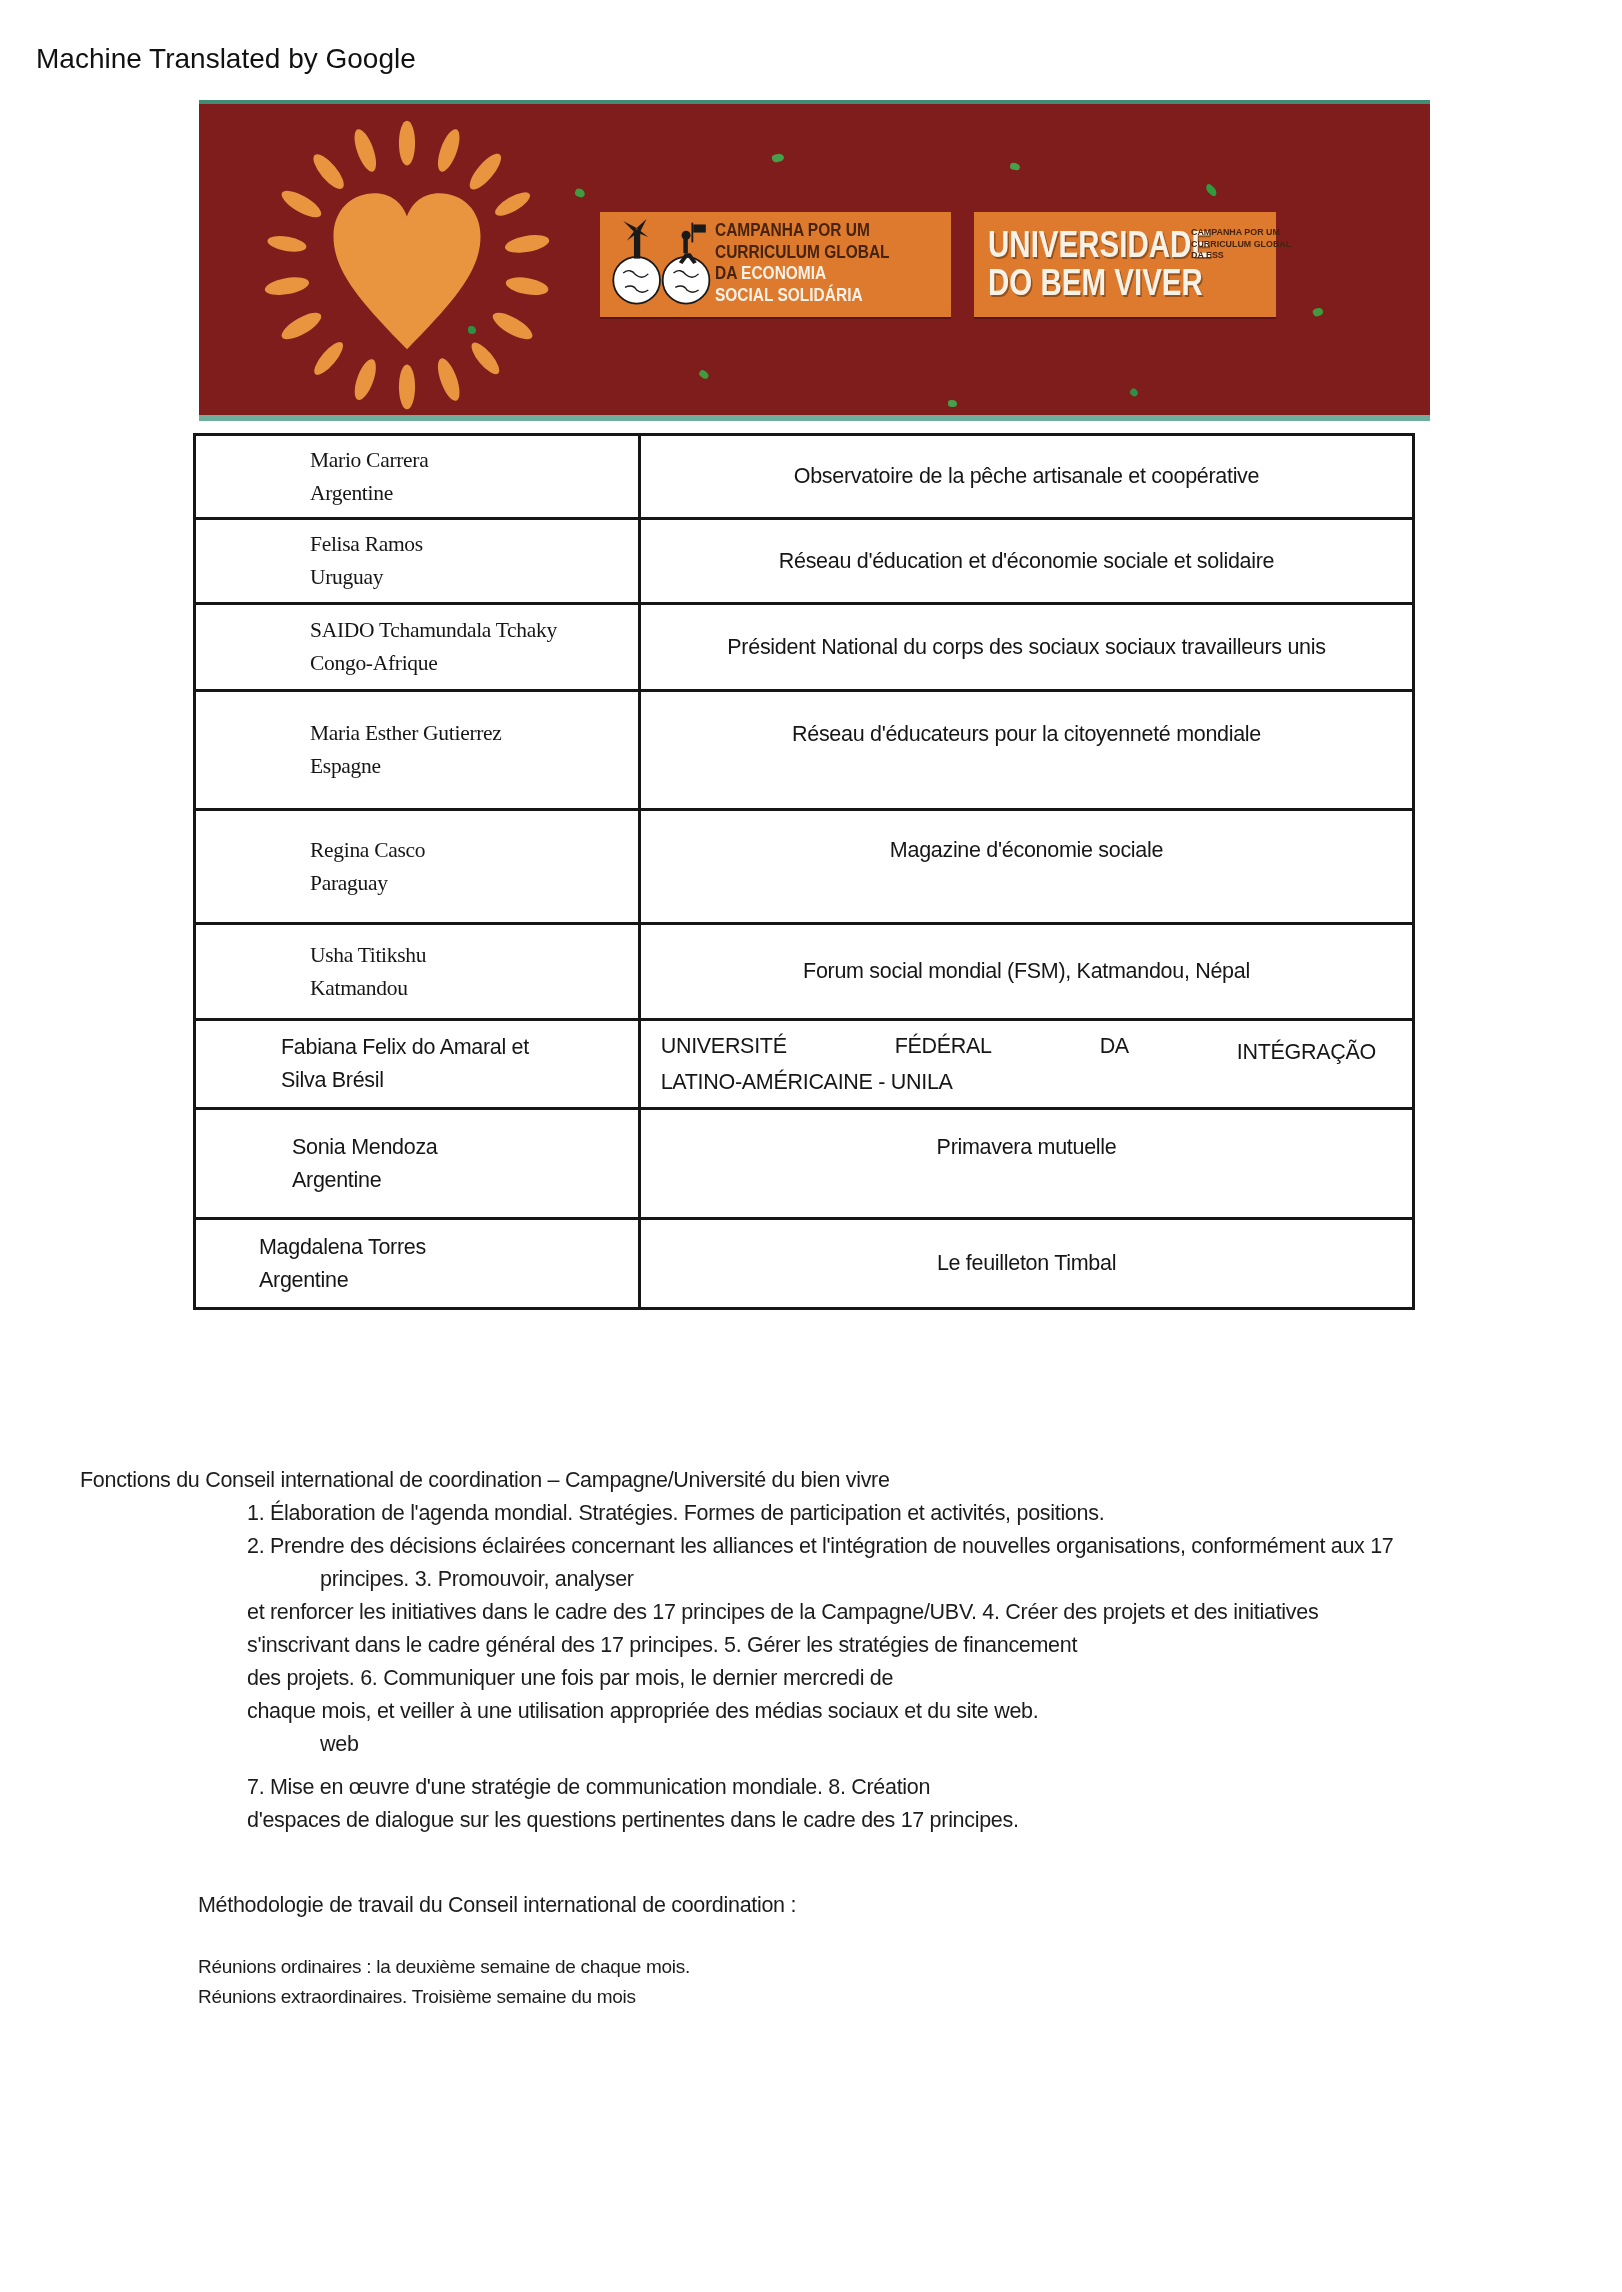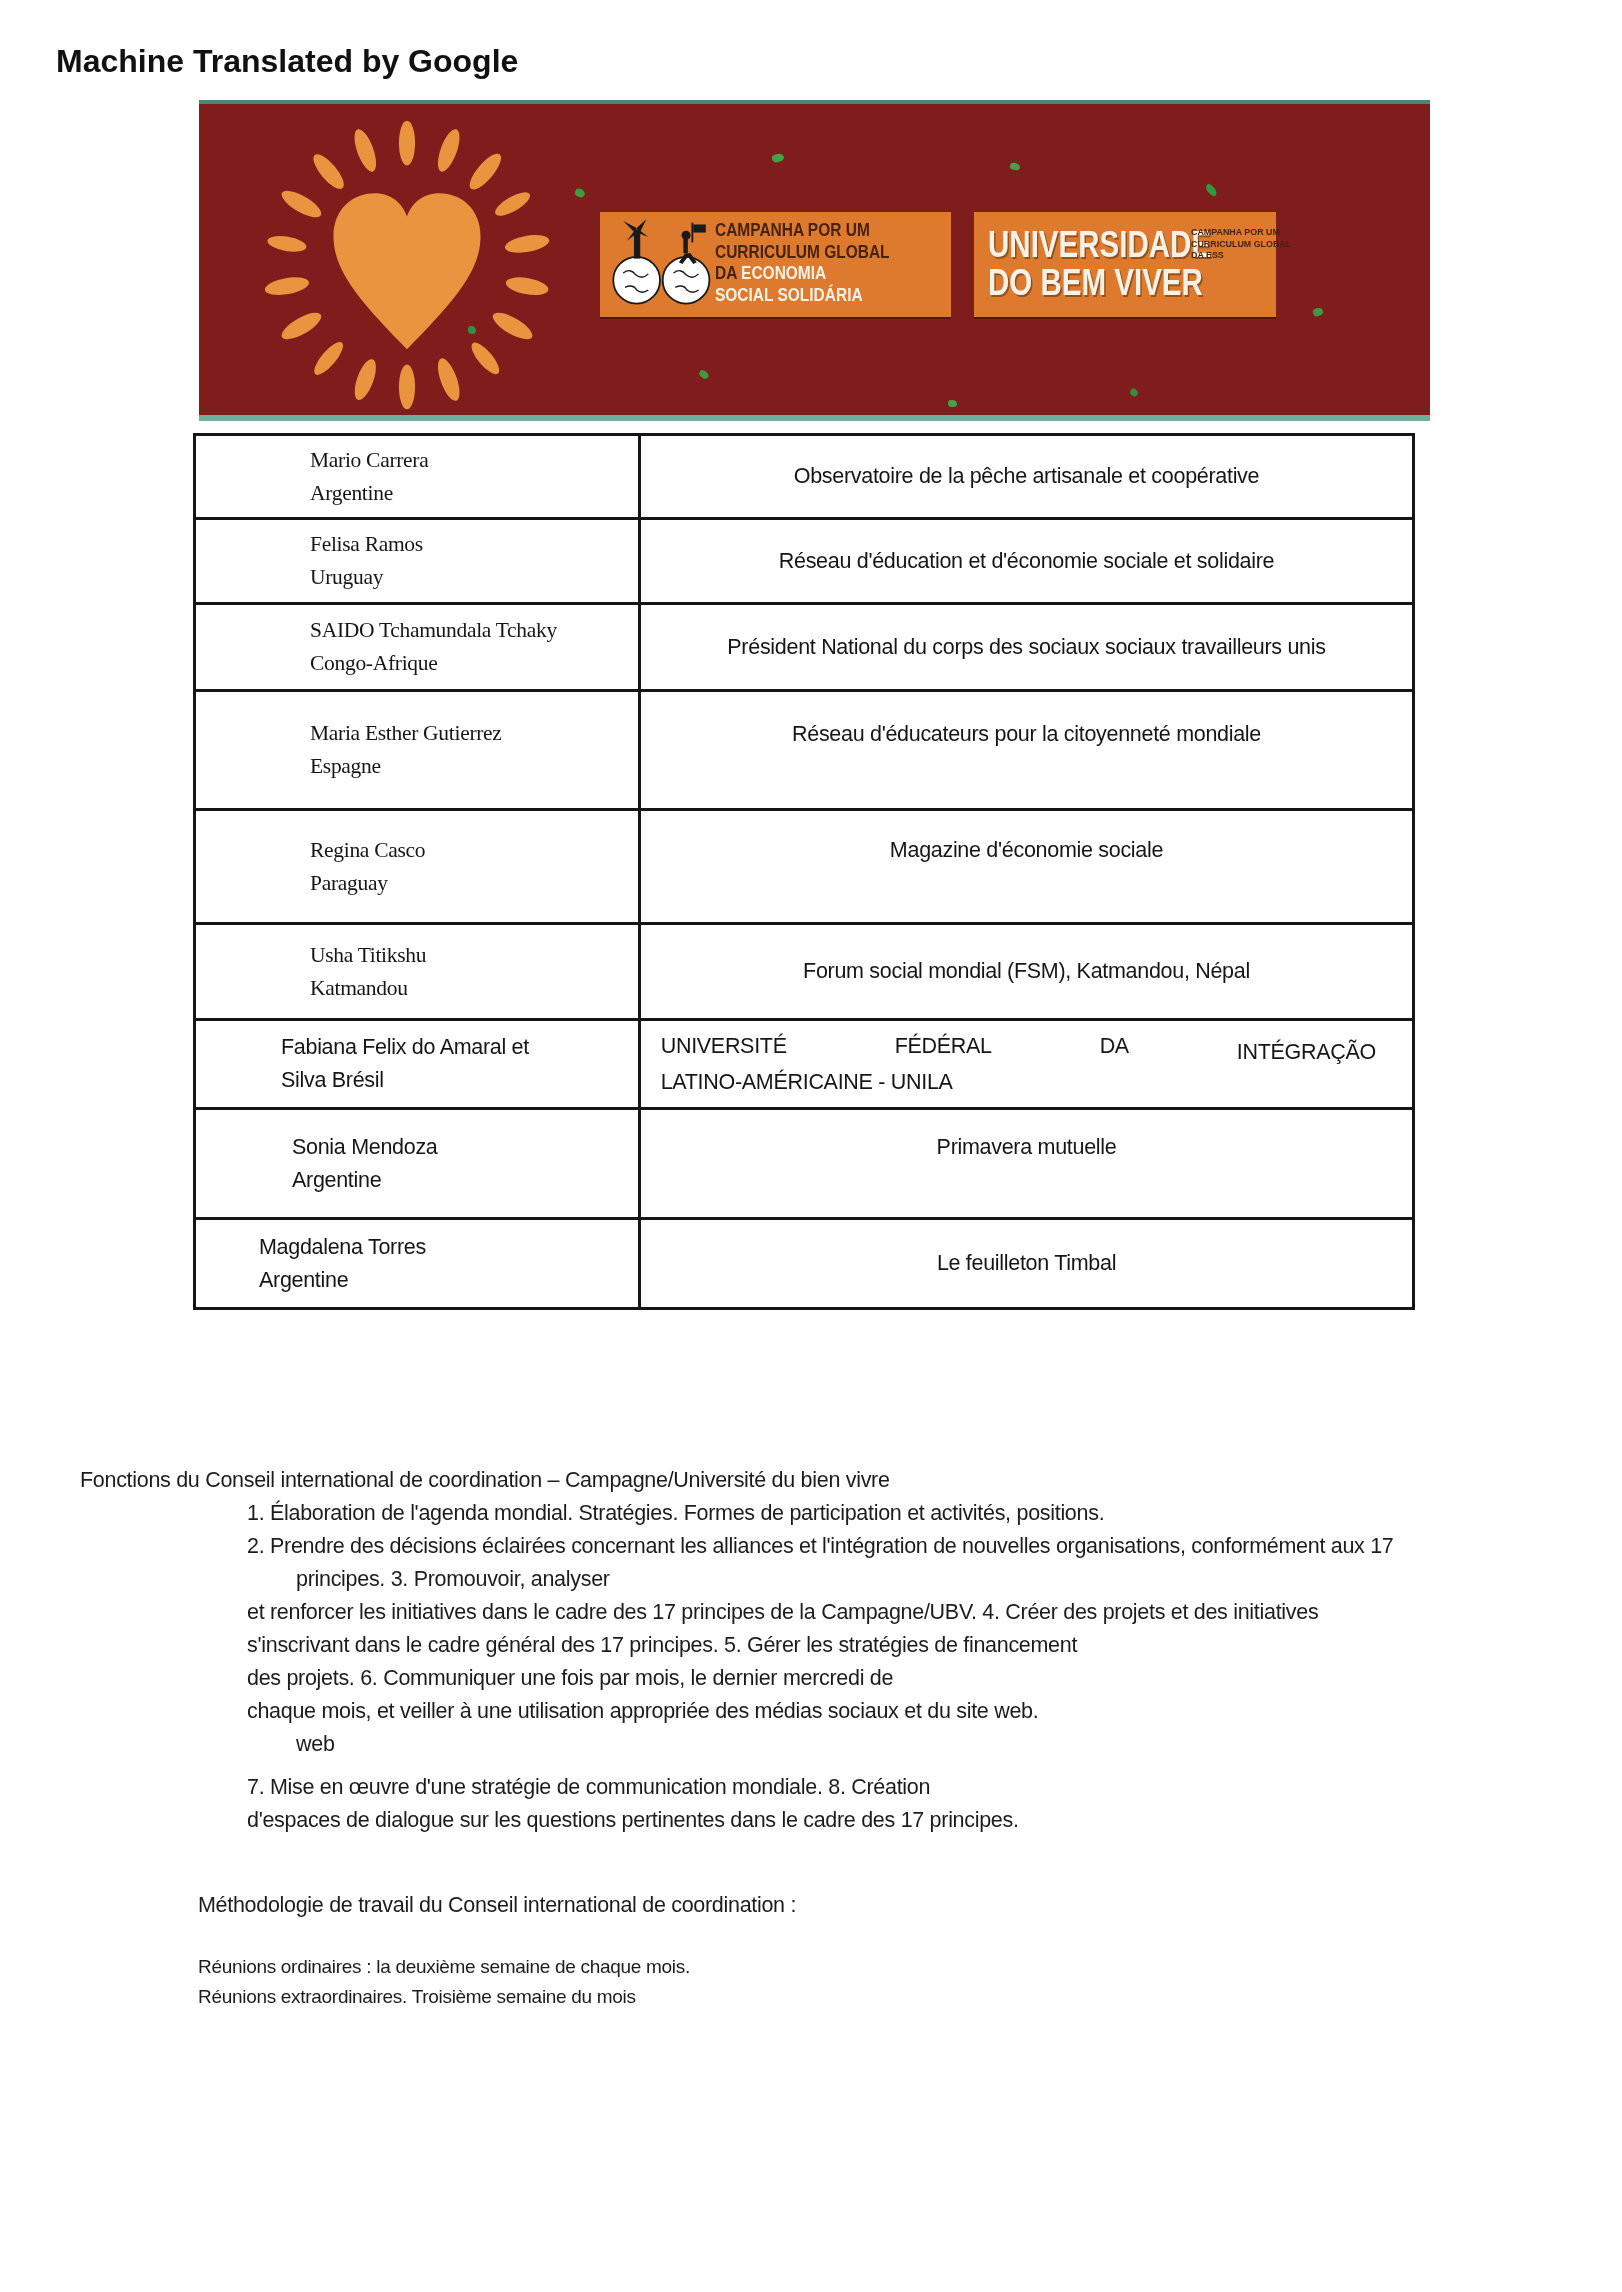--- a/index.html
+++ b/index.html
@@ -1,19 +1,19 @@
 <!DOCTYPE html>
 <html style="font-size:14.3px"><head>
 <meta charset="utf-8">
 <style>
   html,body{margin:0;padding:0;background:#ffffff;}
   .page{position:relative;width:1623px;height:2293px;background:#ffffff;overflow:hidden;
         font-family:"Liberation Sans", sans-serif;color:#1c1c1c;}
 
-  .note{position:absolute;left:56px;top:43px;font-size:32px;letter-spacing:0;color:#111;font-weight:bold;}
+  .note{position:absolute;left:36px;top:43px;font-size:28px;letter-spacing:0;color:#111;}
 
   
   .banner{position:absolute;left:199px;top:100px;width:1231px;height:321px;background:#7f1d1d;
           border-top:4.5px solid #418c74;border-bottom:6.3px solid #6fae9c;box-sizing:border-box;}
   .heart-wrap{position:absolute;left:52px;top:4.5px;width:312px;height:312px;}
   .speck{position:absolute;border-radius:40% 60% 50% 50%;}
 
   .badge{position:absolute;top:108px;height:105px;background:#dd7a2e;box-shadow:0 1.8px 0 rgba(0,0,0,.35);}
   .badge1{left:401px;width:351px;}
   .badge2{left:775px;width:302px;}
@@ -49,21 +49,21 @@
   .raise .org{position:relative;top:-16px;display:inline-block;}
   .justline{display:flex;justify-content:space-between;padding:0 36px 0 19.7px;line-height:36px;}
   .justline .tk-last{transform:translateY(6.3px);}
   .unila-l2{text-align:left;padding-left:19.7px;line-height:36px;}
 
   
   .functions{position:absolute;left:0;top:1464px;width:1623px;font-size:21.5px;letter-spacing:-0.3px;
              line-height:33px;color:#1c1c1c;}
   .functions .l0{padding-left:80px;}
   .functions .l1{padding-left:247px;}
-  .functions .l2{padding-left:296px;}
+  .functions .l2{padding-left:296px;margin-left:24px;}
   .functions .gap{margin-top:9.9px;}
   .methodology{position:absolute;left:198px;top:1889px;font-size:21.5px;letter-spacing:-0.3px;
                line-height:33px;color:#1c1c1c;}
   .reunions{position:absolute;left:198px;top:1952px;font-size:19px;letter-spacing:-0.3px;
             line-height:29.6px;color:#1c1c1c;}
 </style>
 </head>
 <body>
 
 <div class="page">

